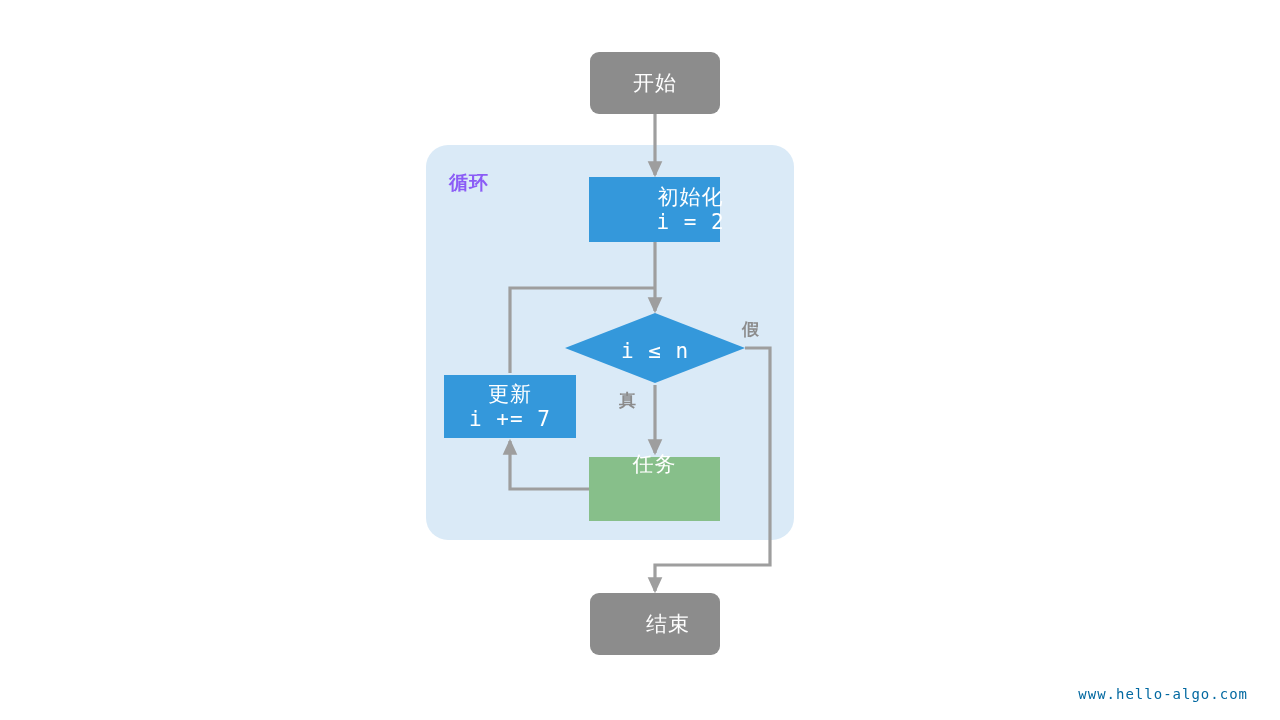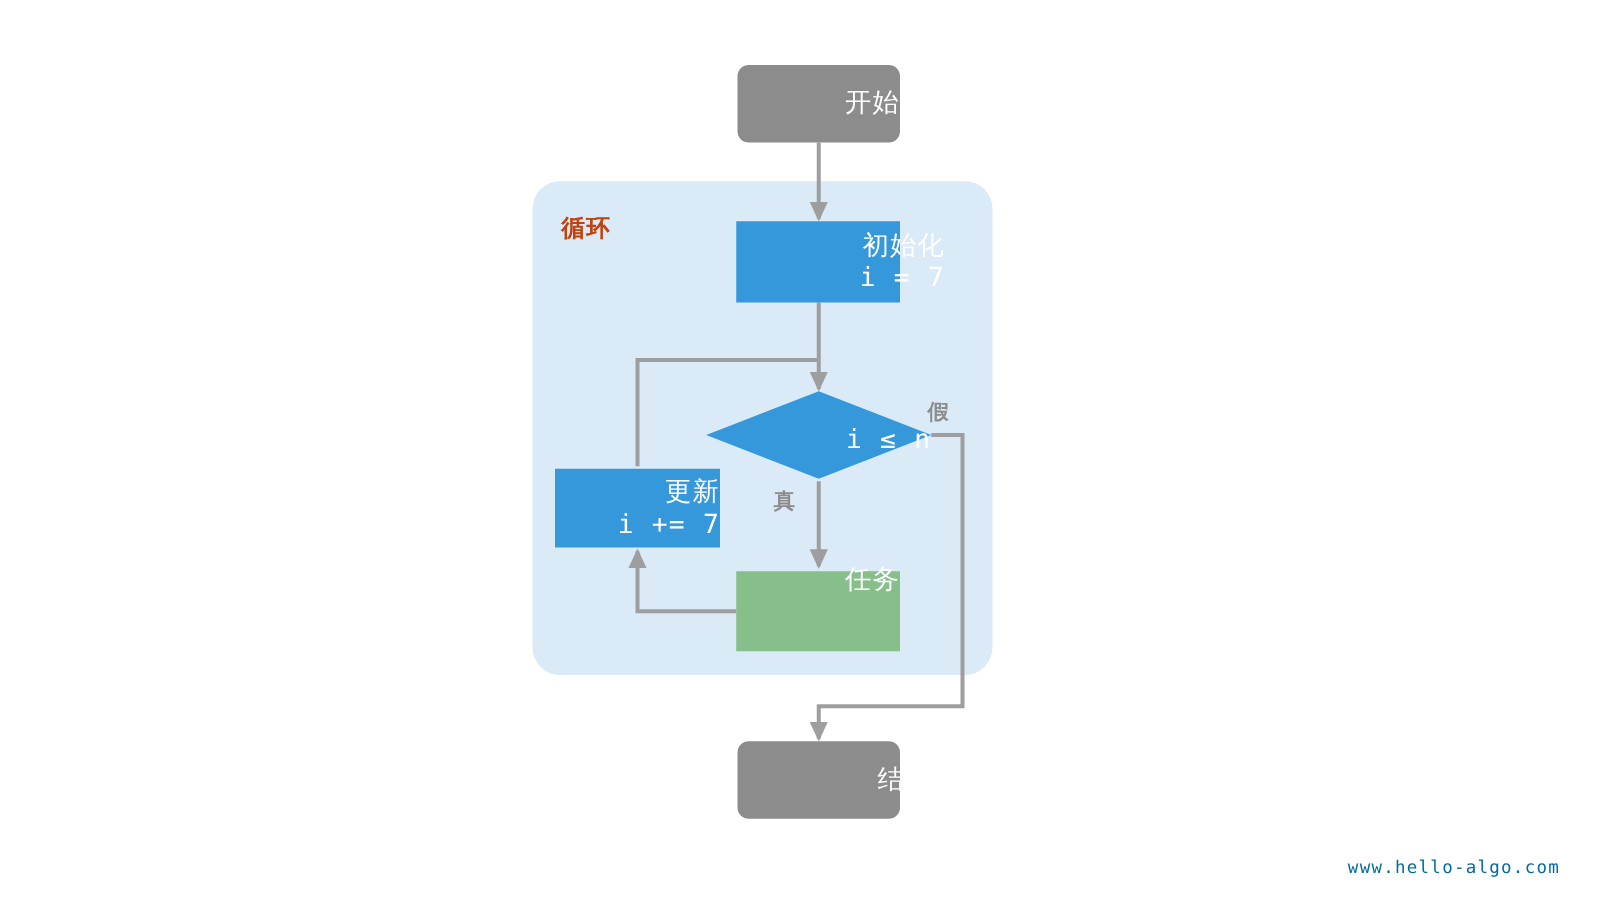--- a/index.html
+++ b/index.html
@@ -18,21 +18,21 @@
     position: absolute;
     left: 0;
     top: 0;
     width: 1280px;
     height: 720px;
   }
   .node-label {
     position: absolute;
     display: flex;
     flex-direction: column;
-    align-items: flex-end;
+    align-items: center;
     justify-content: center;
     color: #ffffff;
     pointer-events: none;
     text-align: center;
     line-height: 1.18;
   }
   .label-cjk {
     font-family: "Liberation Sans", "DejaVu Sans", sans-serif;
     font-size: 21px;
     letter-spacing: 1px;
@@ -45,21 +45,21 @@
   .edge-label {
     position: absolute;
     color: #8c8c8c;
     font-family: "Liberation Sans", "DejaVu Sans", sans-serif;
     font-size: 17px;
     font-weight: bold;
     pointer-events: none;
   }
   .group-label {
     position: absolute;
-    color: #c2410c;
+    color: #8b5cf6;
     font-family: "Liberation Sans", "DejaVu Sans", sans-serif;
     font-size: 19px;
     font-weight: bold;
     letter-spacing: 1px;
     pointer-events: none;
   }
   .watermark {
     position: absolute;
     right: 32px;
     bottom: 18px;
@@ -104,21 +104,21 @@
 </svg>
 
 <div class="group-label" style="left:449px; top:170px;">循环</div>
 
 <div class="node-label" style="left:590px; top:52px; width:130px; height:62px;">
   <span class="label-cjk">开始</span>
 </div>
 
 <div class="node-label" style="left:589px; top:177px; width:131px; height:65px;padding-left:36px;">
   <span class="label-cjk">初始化</span>
-  <span class="label-code">i = 7</span>
+  <span class="label-code">i = 2</span>
 </div>
 
 <div class="node-label" style="left:565px; top:316px; width:180px; height:70px;">
   <span class="label-code">i ≤ n</span>
 </div>
 
 <div class="node-label" style="left:444px; top:375px; width:132px; height:63px;">
   <span class="label-cjk">更新</span>
   <span class="label-code">i += 7</span>
 </div>

